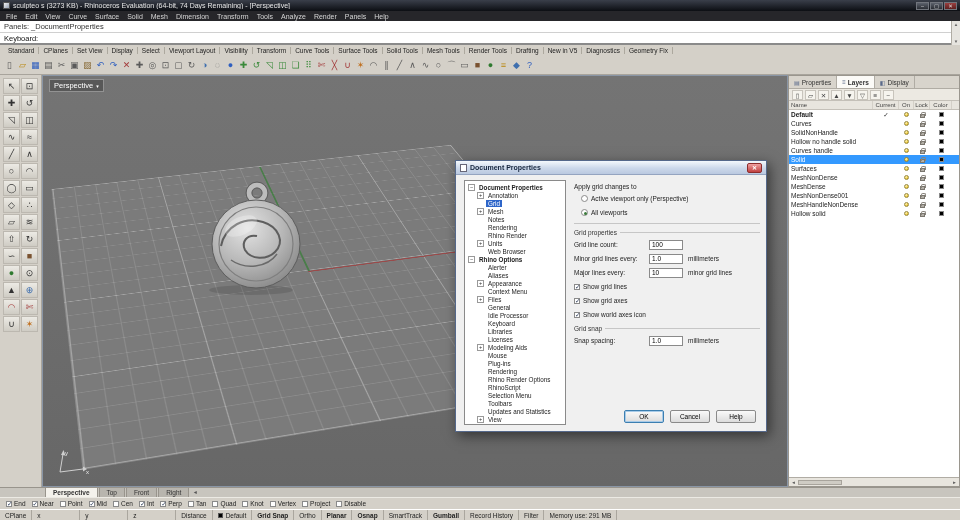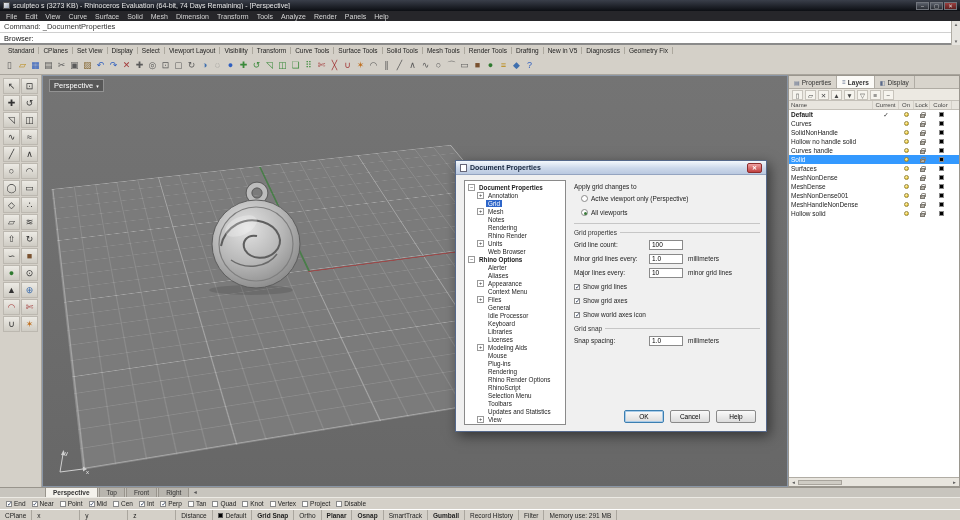--- a/index.html
+++ b/index.html
@@ -188,24 +188,24 @@
     <span class="menu-item">Dimension</span>
     <span class="menu-item">Transform</span>
     <span class="menu-item">Tools</span>
     <span class="menu-item">Analyze</span>
     <span class="menu-item">Render</span>
     <span class="menu-item">Panels</span>
     <span class="menu-item">Help</span>
   </div>
 
 <div id="cmd-history">
-  <span>Command: _DocumentProperties</span>
+  <span>Panels: _DocumentProperties</span>
 </div>
 <div id="cmd-input">
-  <span>Browser:</span>
+  <span>Keyboard:</span>
 </div>
 <div id="cmd-scroll">
   <span>▲</span>
   <span>▼</span>
 </div>
 
 <div id="toolbar-tab-row">
     <span class="ttab">Standard</span>
     <span class="ttab">CPlanes</span>
     <span class="ttab">Set View</span>

